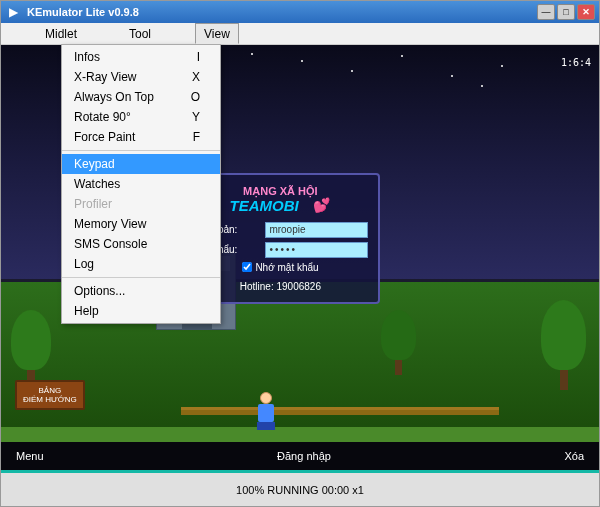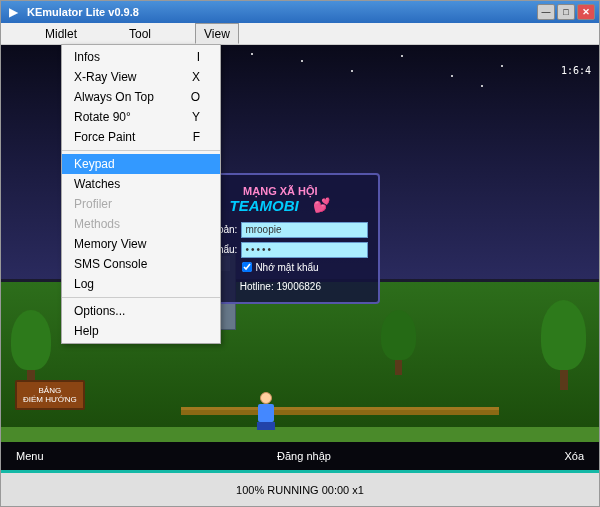--- a/index.html
+++ b/index.html
@@ -181,21 +181,21 @@
       position: absolute;
       width: 2px;
       height: 2px;
       background: white;
       border-radius: 50%;
     }
 
     
     .fps-counter {
       position: absolute;
-      top: 20px;
+      top: 12px;
       right: 8px;
       color: white;
       font-size: 10px;
       font-family: monospace;
     }
 
     
     .game-panel {
       position: absolute;
       top: 30%;
@@ -232,20 +232,21 @@
     }
 
     .form-input {
       background: #aaeeff;
       border: 1px solid #6699cc;
       height: 16px;
       flex: 1;
       font-size: 10px;
       padding: 0 3px;
       color: #333;
+      margin-left: 24px;
     }
 
     .checkbox-row {
       display: flex;
       align-items: center;
       gap: 3px;
       margin-left: 50px;
     }
 
     .checkbox-row input {
@@ -359,23 +360,20 @@
       <div class="dropdown-separator"></div>
       <div class="dropdown-item highlighted">
         <span>Keypad</span>
         <span class="shortcut"></span>
       </div>
       <div class="dropdown-item">
         <span>Watches</span>
       </div>
       <div class="dropdown-item disabled">
         <span>Profiler</span>
-      </div>
-      <div class="dropdown-item disabled">
-        <span>Methods</span>
       </div>
       <div class="dropdown-item">
         <span>Memory View</span>
       </div>
       <div class="dropdown-item">
         <span>SMS Console</span>
       </div>
       <div class="dropdown-item">
         <span>Log</span>
       </div>

